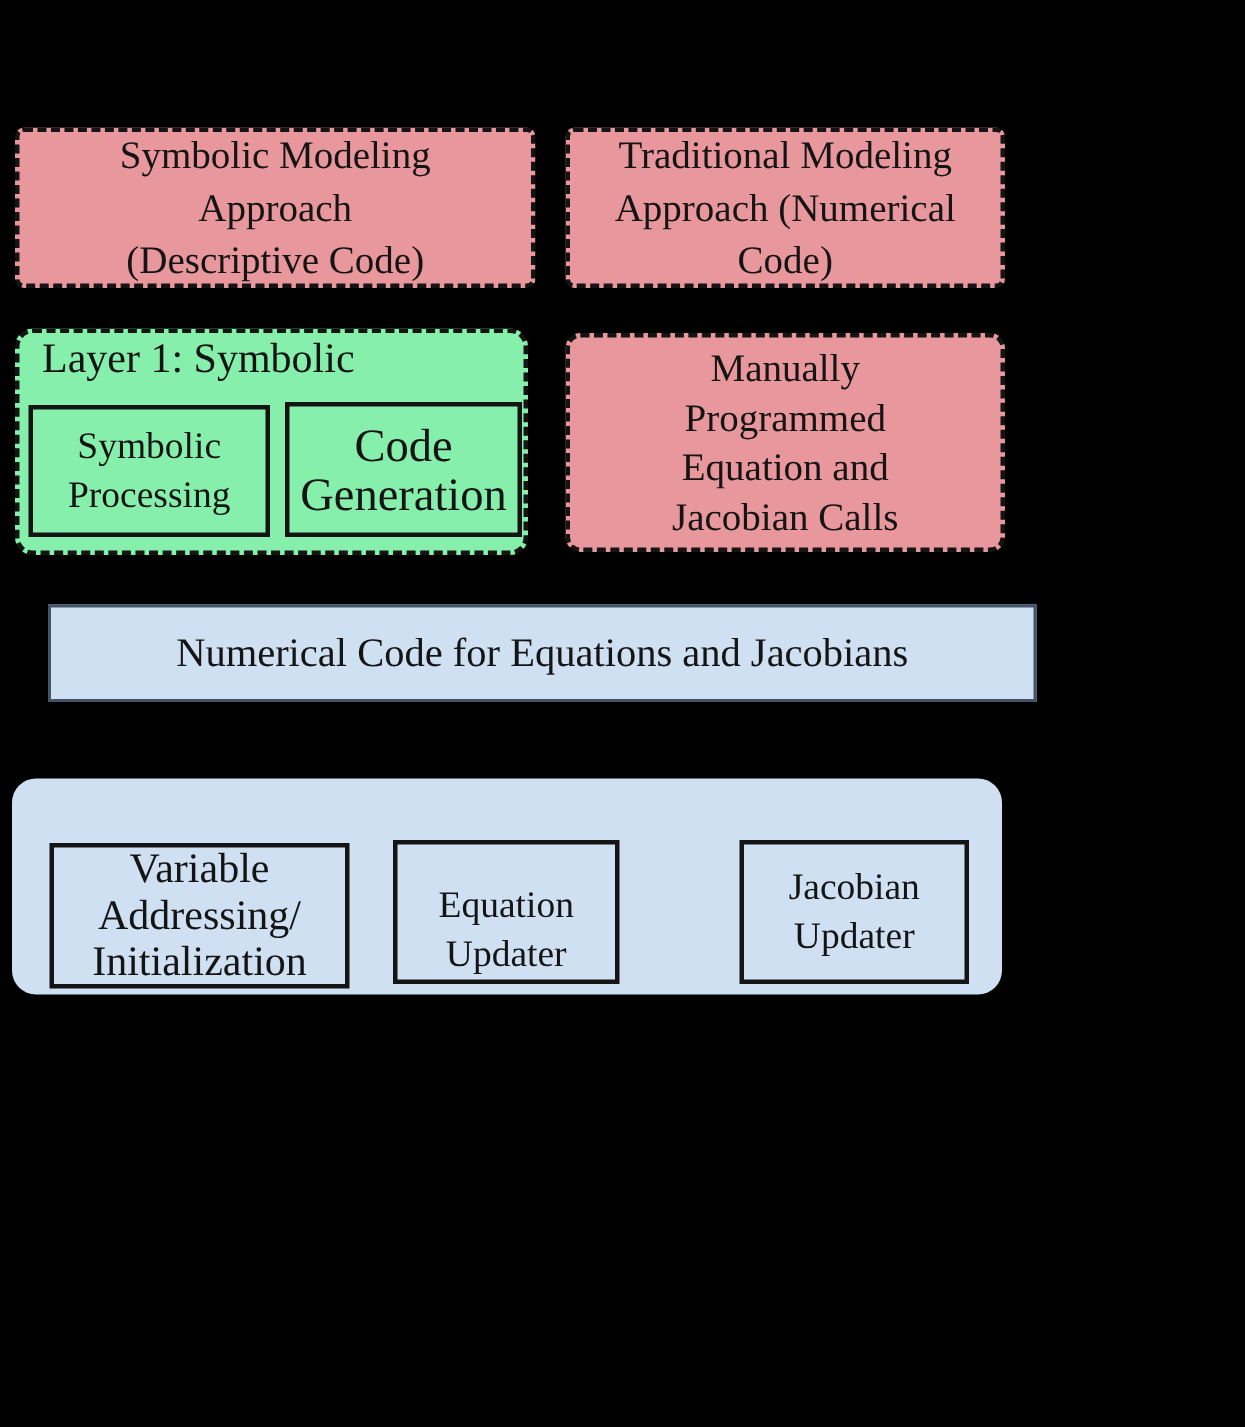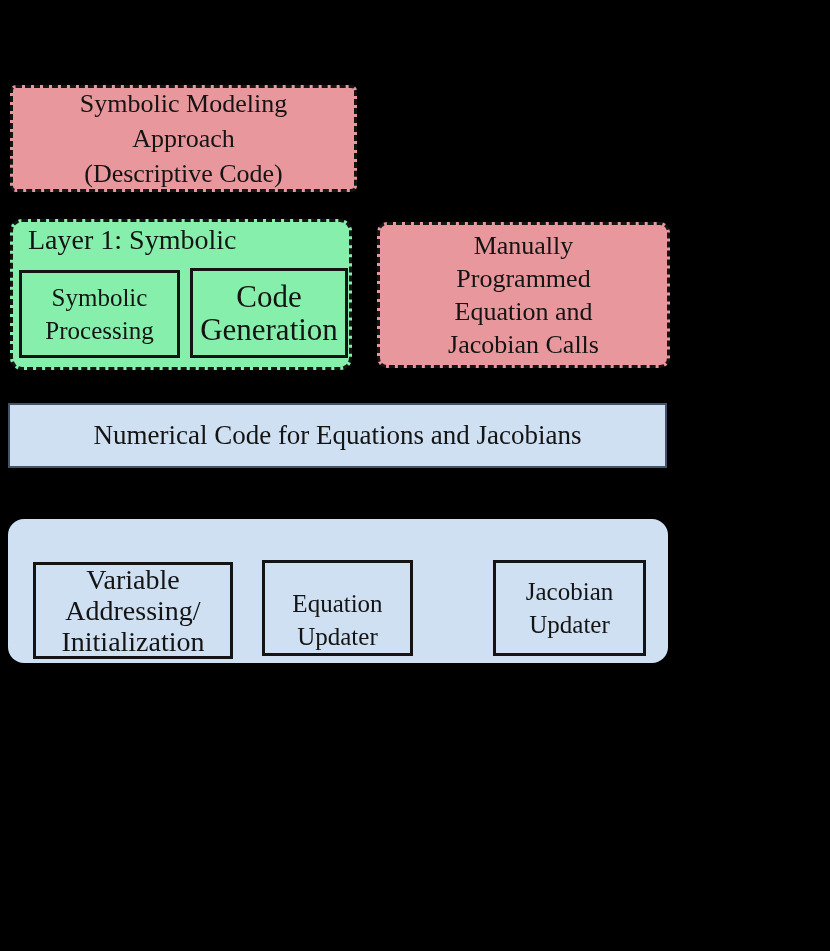--- a/index.html
+++ b/index.html
@@ -7,21 +7,21 @@
     position:relative;width:830px;height:684px;background:#000000;
     font-family:"Liberation Serif","DejaVu Serif",serif;color:#141414;overflow:hidden;
   }
   .box{position:absolute;box-sizing:border-box;display:flex;align-items:center;justify-content:center;text-align:center;}
   .label{white-space:pre-line;}
   
   .pink{background:#E8979C;}
   .yellow{background:#86efac;}
   .blue{background:#CFE0F2;}
   .dashed{border:3px dashed #141414;}
-  .solidthin{border:2px solid #44526A;}
+  .solidthin{border:2px solid #44526A;margin-left:24px;}
   .innerbox{border:3px solid #141414;}
 
   .sym-approach{left:10px;top:85px;width:347px;height:107px;border-radius:6px;font-size:26px;line-height:35px;}
   .trad-approach{left:377px;top:85px;width:293px;height:107px;border-radius:6px;font-size:26px;line-height:35px;}
 
   .layer1{left:10px;top:219px;width:342px;height:151px;border-radius:12px;}
   .layer1-title{position:absolute;left:28px;top:224px;font-size:28px;text-align:right;}
   .sym-proc{left:19px;top:270px;width:161px;height:88px;font-size:25px;line-height:33px;}
   .code-gen{left:190px;top:268px;width:158px;height:90px;font-size:31px;line-height:33px;}
 
@@ -43,20 +43,25 @@
 </style>
 </head>
 <body>
 
 <div id="stage">
 
   <div class="box pink dashed sym-approach">
     <span class="label">Symbolic Modeling
 Approach
 (Descriptive Code)</span>
+  </div>
+  <div class="box pink dashed trad-approach">
+    <span class="label">Traditional Modeling
+Approach (Numerical
+Code)</span>
   </div>
 
   <div class="box yellow dashed layer1"></div>
   <div class="layer1-title">Layer 1: Symbolic</div>
   <div class="box yellow innerbox sym-proc">
     <span class="label">Symbolic
 Processing</span>
   </div>
   <div class="box yellow innerbox code-gen">
     <span class="label">Code

